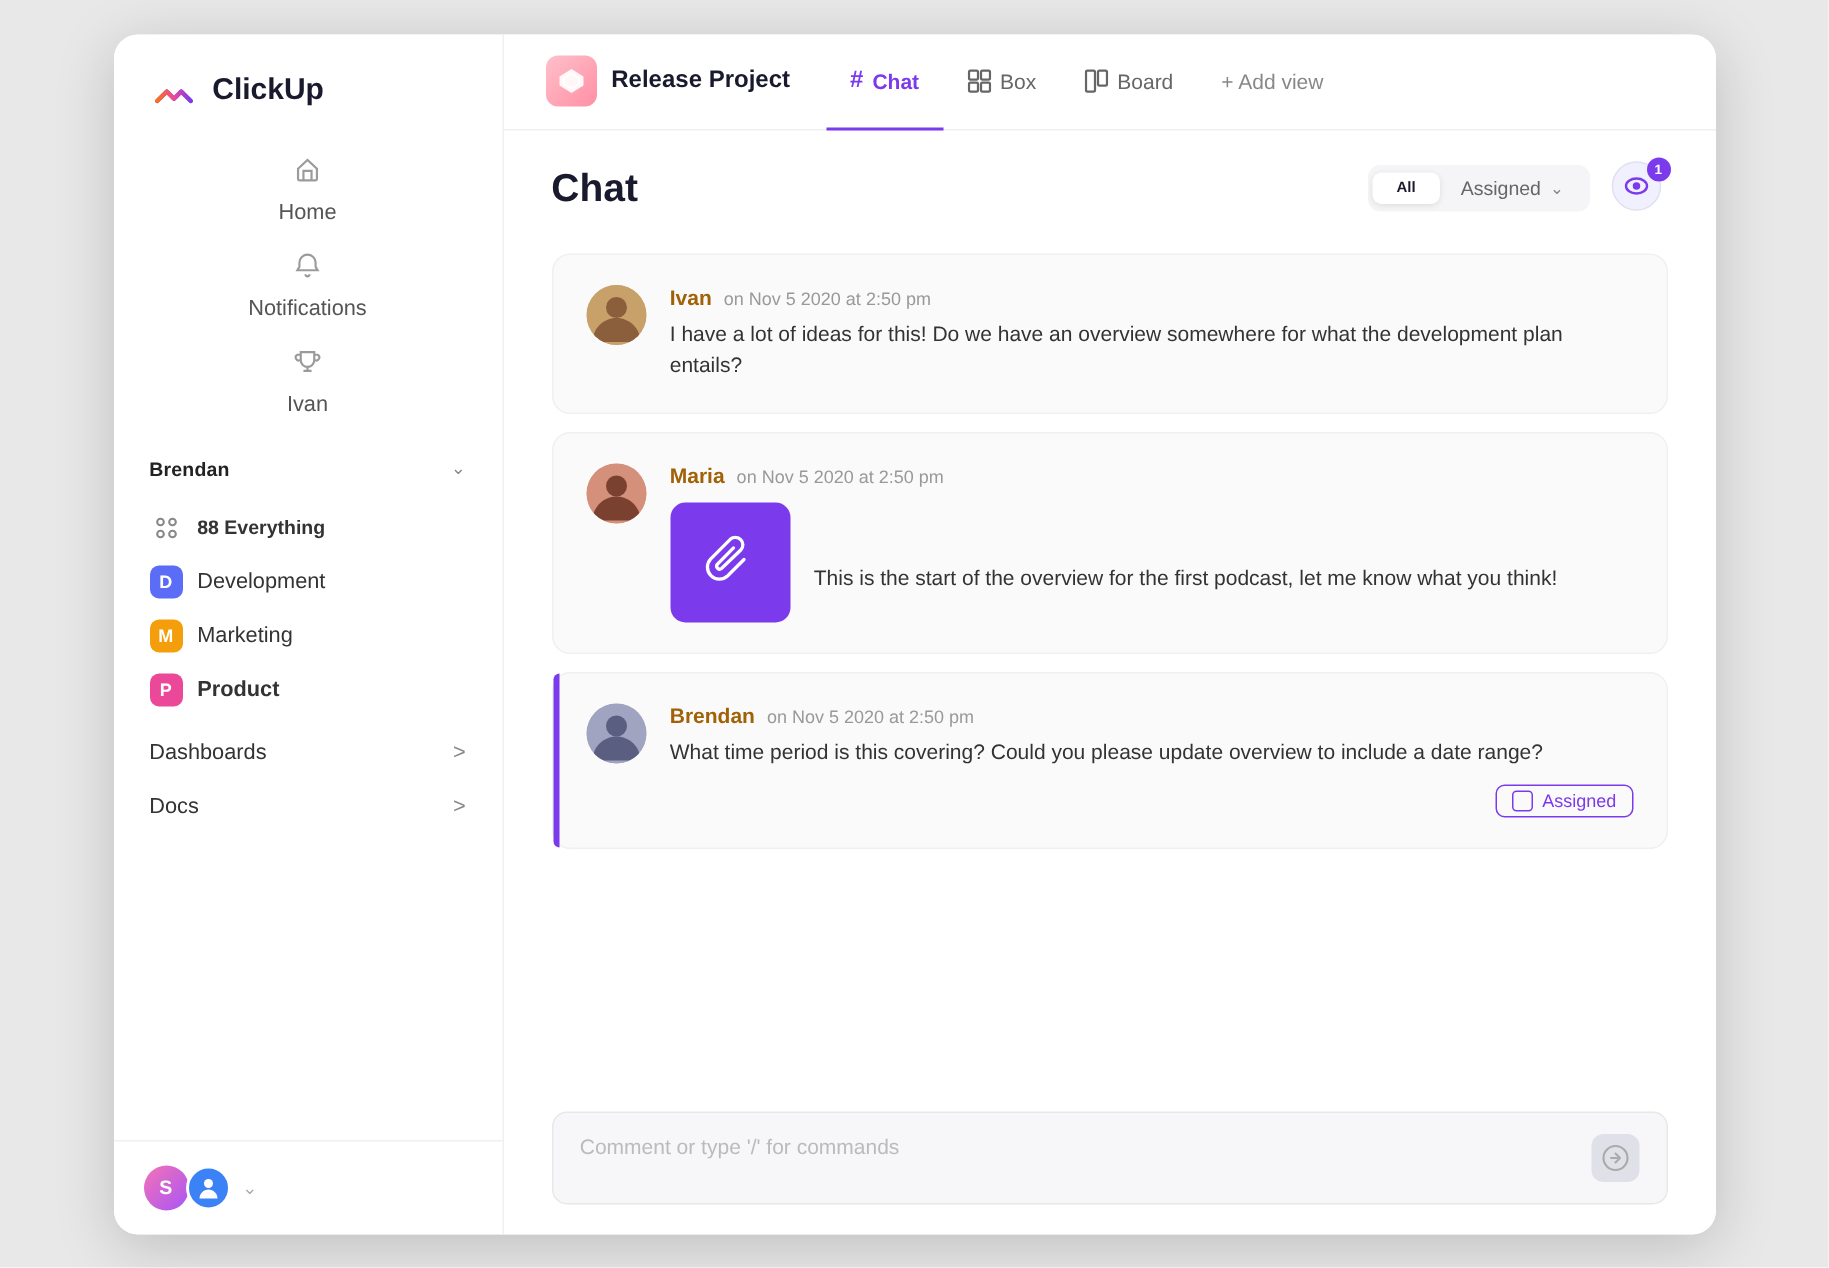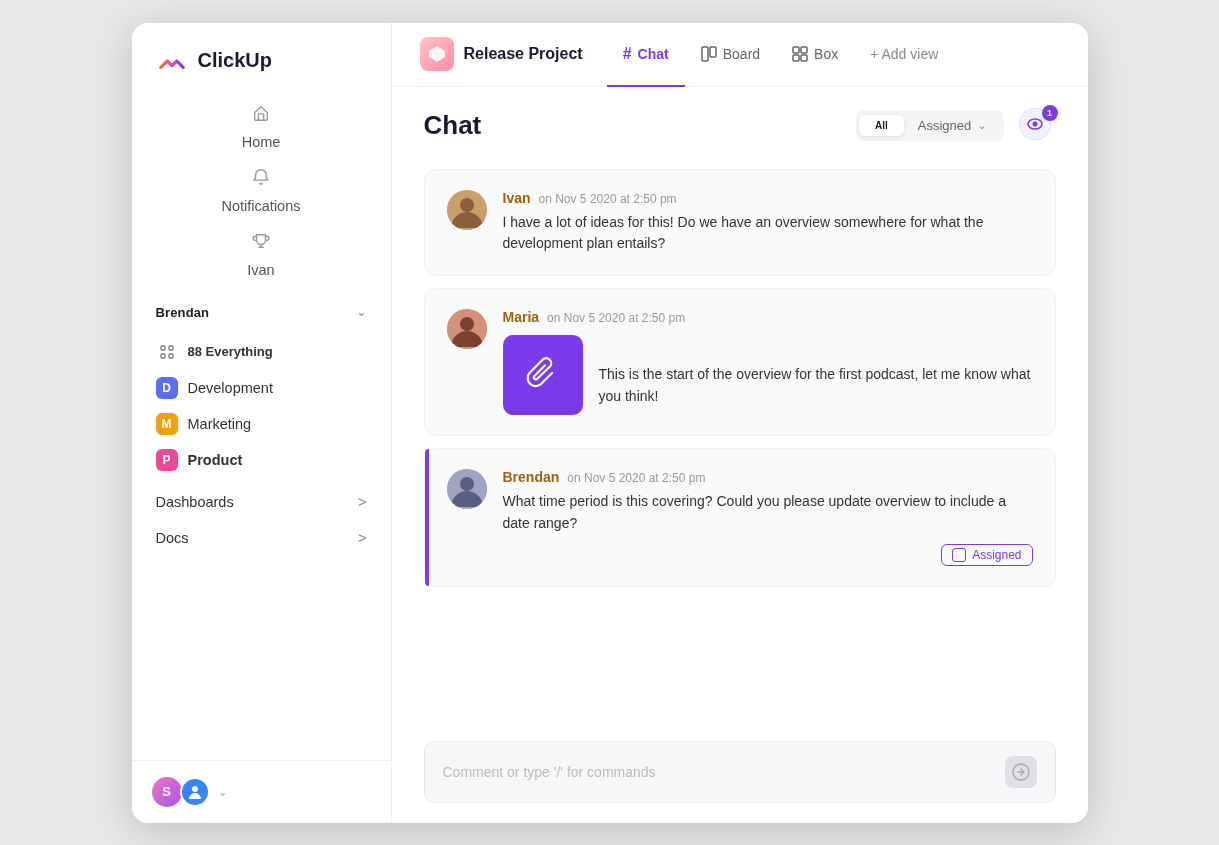--- a/index.html
+++ b/index.html
@@ -5,21 +5,21 @@
     * { box-sizing: border-box; margin: 0; padding: 0; }
     body {
       background: #e8e8e8;
       display: flex;
       align-items: center;
       justify-content: center;
       min-height: 100vh;
       font-family: -apple-system, BlinkMacSystemFont, 'Segoe UI', sans-serif;
     }
     .app-container {
-      width: 956px;
+      width: 1068px;
       height: 800px;
       background: #fff;
       border-radius: 16px;
       box-shadow: 0 8px 40px rgba(0,0,0,0.18);
       display: flex;
       overflow: hidden;
     }
     
     .sidebar {
       width: 260px;
@@ -377,21 +377,20 @@
       width: 14px;
       height: 14px;
       border: 1.5px solid #7c3aed;
       border-radius: 3px;
     }
     .comment-bar {
       padding: 14px 32px 20px;
     }
     .comment-input-wrap {
       display: flex;
-      align-items: center;
       background: #f7f7f9;
       border-radius: 10px;
       padding: 14px 18px;
       border: 1px solid #e8e8e8;
     }
     .comment-placeholder {
       flex: 1;
       font-size: 14px;
       color: #bbb;
     }
@@ -530,33 +529,33 @@
         </svg>
       </div>
       <span class="project-title">Release Project</span>
 
       <div class="tab active">
         <span class="tab-hash">#</span>
         <span>Chat</span>
       </div>
       <div class="tab">
         <svg width="16" height="16" viewBox="0 0 16 16" fill="none" stroke="#666" stroke-width="1.5">
-          <rect x="1" y="1" width="6" height="14" rx="1"></rect>
-          <rect x="9" y="1" width="6" height="10" rx="1"></rect>
-        </svg>
-        <span>Board</span>
-      </div>
-      <div class="tab">
-        <svg width="16" height="16" viewBox="0 0 16 16" fill="none" stroke="#666" stroke-width="1.5">
           <rect x="1" y="1" width="6" height="6" rx="1"></rect>
           <rect x="9" y="1" width="6" height="6" rx="1"></rect>
           <rect x="1" y="9" width="6" height="6" rx="1"></rect>
           <rect x="9" y="9" width="6" height="6" rx="1"></rect>
         </svg>
         <span>Box</span>
+      </div>
+      <div class="tab">
+        <svg width="16" height="16" viewBox="0 0 16 16" fill="none" stroke="#666" stroke-width="1.5">
+          <rect x="1" y="1" width="6" height="14" rx="1"></rect>
+          <rect x="9" y="1" width="6" height="10" rx="1"></rect>
+        </svg>
+        <span>Board</span>
       </div>
       <div class="tab-add">
         <span>+ Add view</span>
       </div>
     </div>
 
     <div class="chat-area">
       <div class="chat-header">
         <h1 class="chat-title">Chat</h1>
         <div style="display:flex;align-items:center;gap:14px;">

